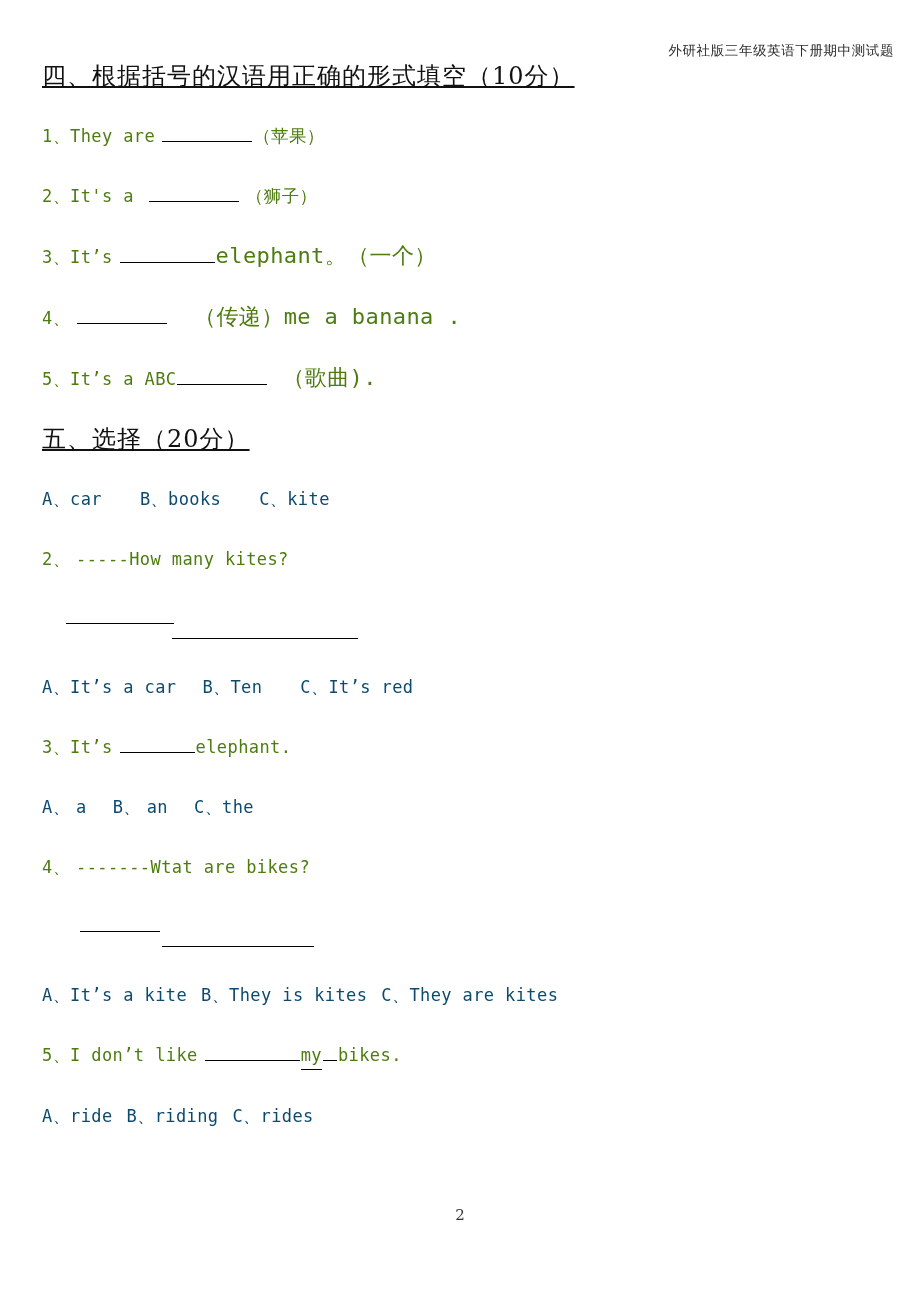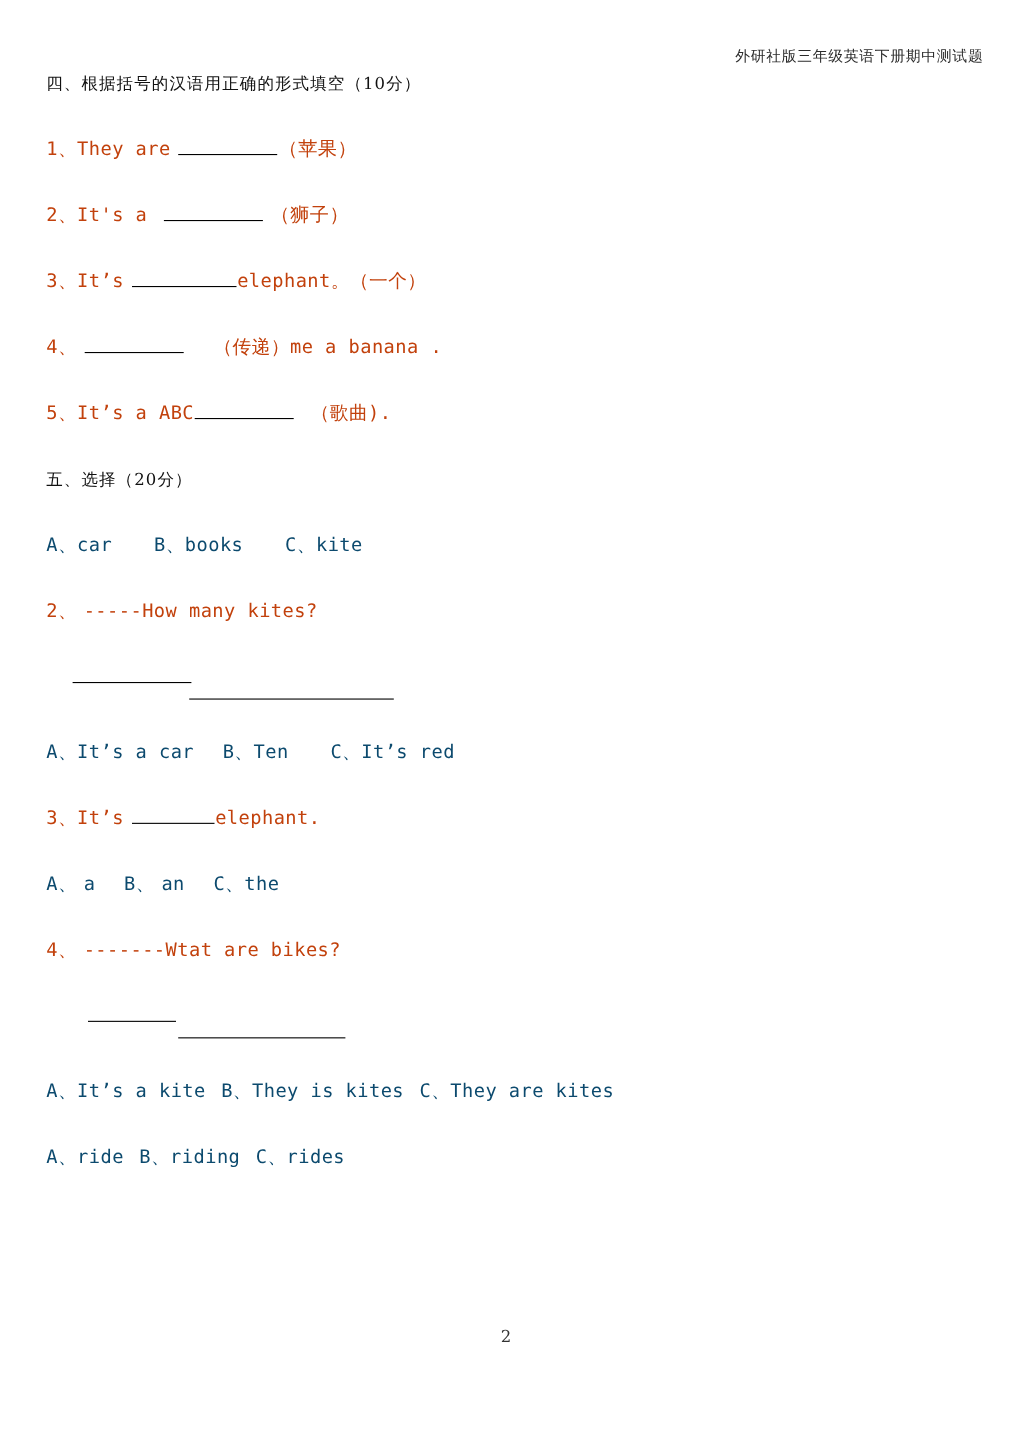--- a/index.html
+++ b/index.html
@@ -48,46 +48,47 @@
   .line {
     min-height: 28px;
     margin: 0 0 32px 0;
     white-space: nowrap;
     line-height: 28px;
   }
 
   
   .sec-head {
     font-family: "DejaVu Serif", serif;
-    font-size: 15px;
+    font-size: 24px;
     letter-spacing: 1px;
     color: #111;
+    text-decoration: underline;
   }
 
   
   .q {
     font-family: "DejaVu Sans Mono", monospace;
     font-size: 17px;
     letter-spacing: 0.4px;
-    color: #c2410c;
+    color: #4d7c0f;
   }
   .opts {
     font-family: "DejaVu Sans Mono", monospace;
     font-size: 17px;
     letter-spacing: 0.4px;
     color: #0c4a6e;
   }
   
   .cn {
     font-family: "DejaVu Serif", serif;
     font-size: 17.5px;
   }
   .cn-mark {
     font-family: "DejaVu Sans Mono", monospace;
-    font-size: 17px;
+    font-size: 22px;
   }
 
   
   .blank {
     display: inline-block;
     border-bottom: 1.6px solid #000;
     vertical-align: baseline;
     height: 17px;
     margin: 0 1px;
   }
@@ -177,20 +178,21 @@
 
     <div class="line q"><span>4、</span><span class="sp-s"></span><span>-------Wtat are bikes?</span></div>
 
     <div class="answer-rule">
       <span class="rule-top" style="left:38px; top:18px; width:80px;"></span>
       <span class="rule-bottom" style="left:120px; top:33px; width:152px;"></span>
     </div>
 
     <div class="line opts"><span>A、</span><span>It’s a kite</span><span class="sp-m"></span><span>B、</span><span>They is kites</span><span class="sp-m"></span><span>C、</span><span>They are kites</span></div>
 
+    <div class="line q"><span>5、</span><span>I don’t like</span><span class="sp-s"></span><span class="blank b-95"></span><span class="blank-text">my</span><span class="blank" style="width:14px"></span><span>bikes.</span></div>
 
     <div class="line opts"><span>A、</span><span>ride</span><span class="sp-m"></span><span>B、</span><span>riding</span><span class="sp-m"></span><span>C、</span><span>rides</span></div>
 
   </div>
 
   <div class="page-number">2</div>
 
 </div>
 
 </body></html>

